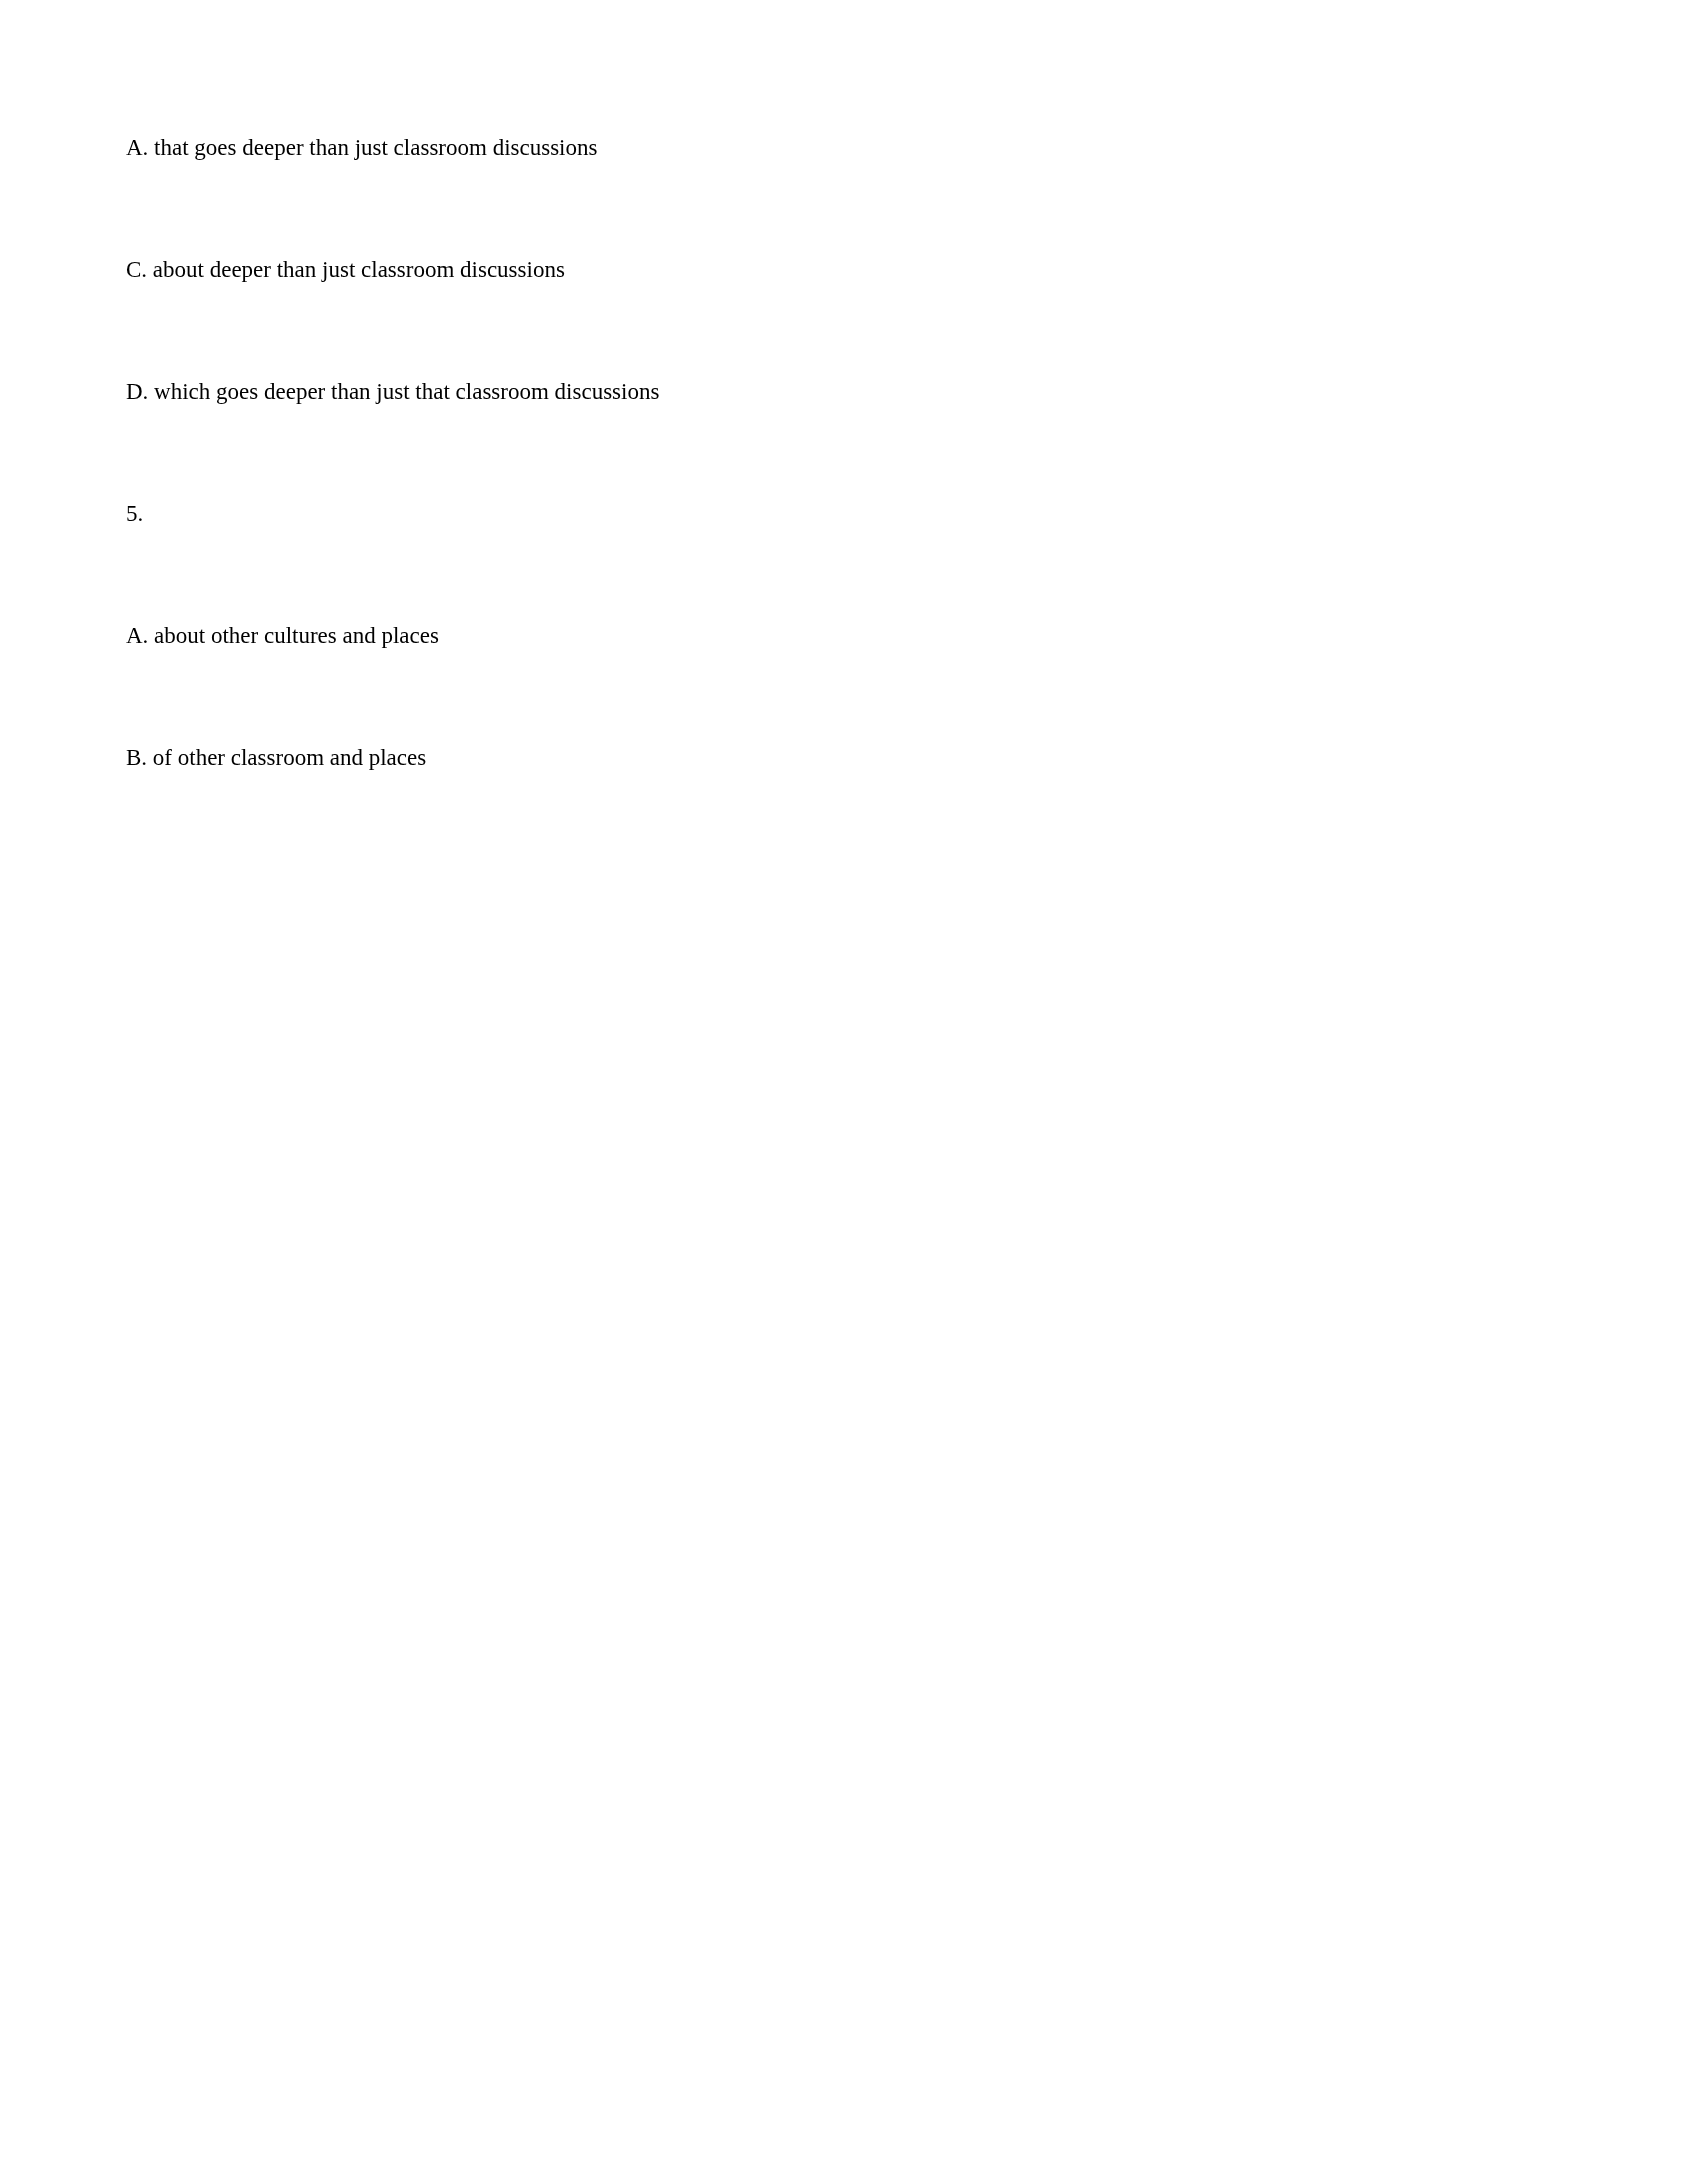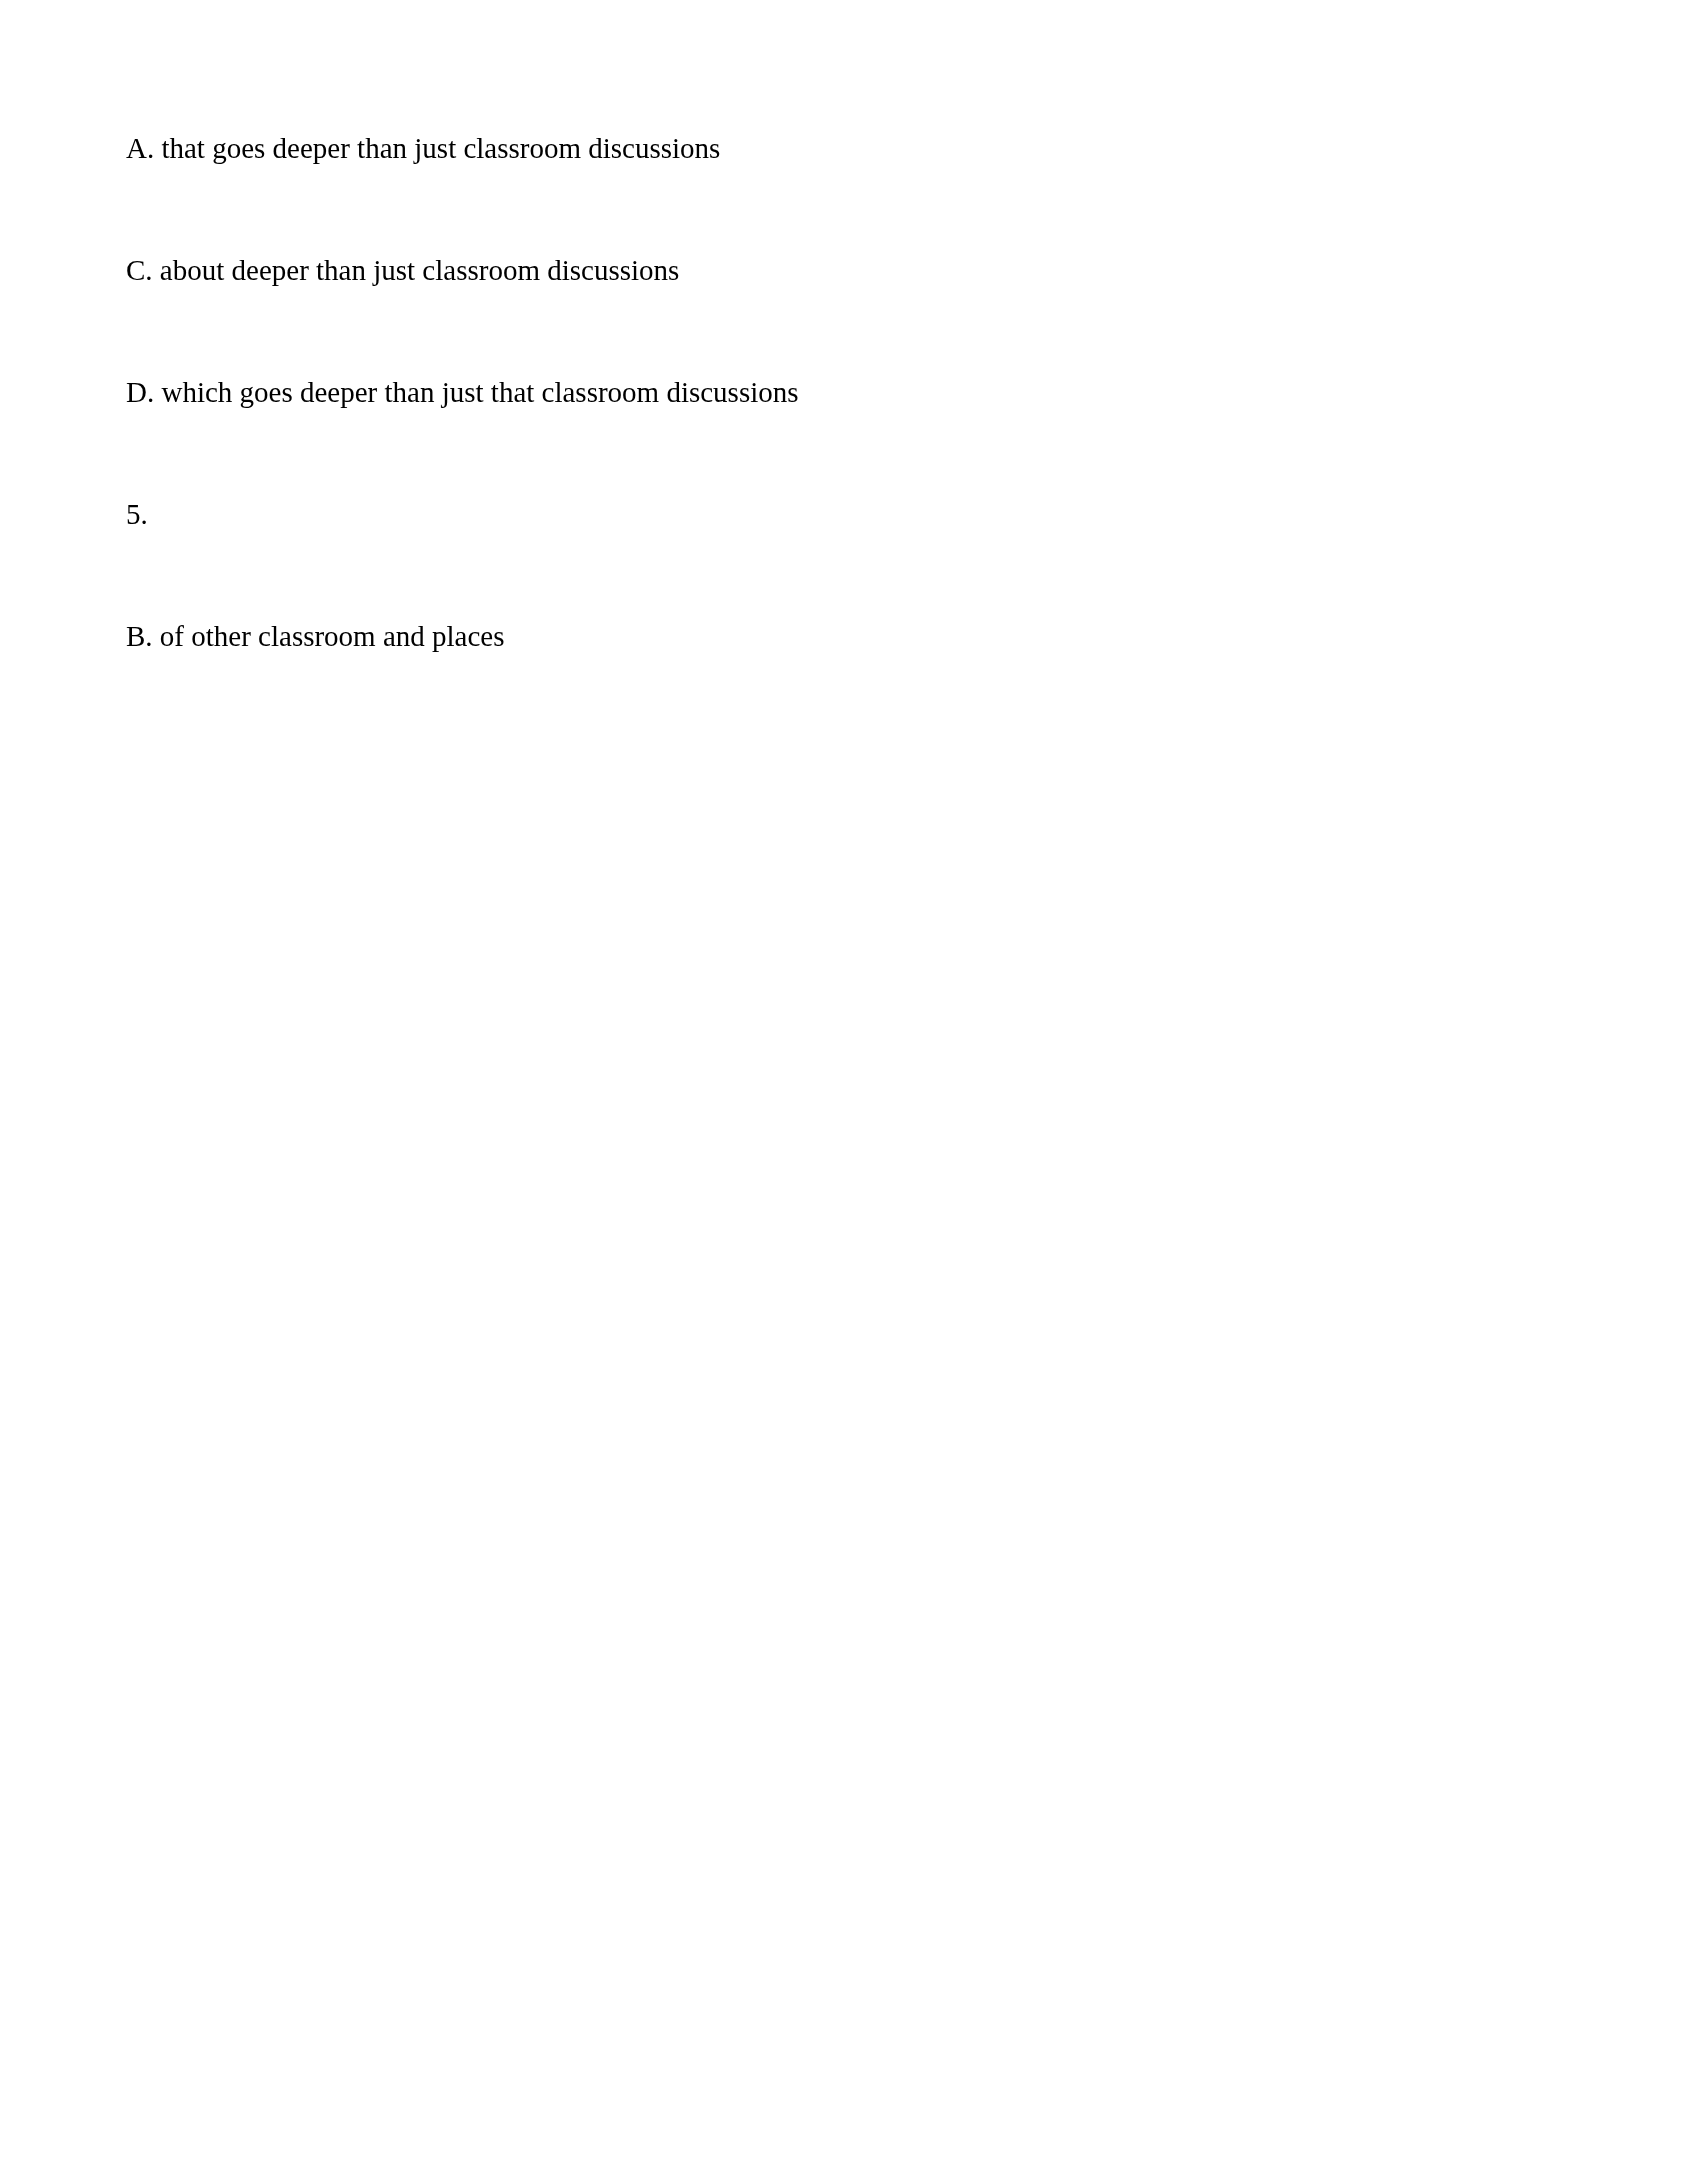--- a/index.html
+++ b/index.html
@@ -18,31 +18,32 @@
   }
   .content {
     position: absolute;
     left: 126px;
     top: 87px;
     right: 99px;
   }
   .content p {
     margin: 0;
     padding: 0;
-    font-size: 29px;
+    font-size: 23px;
     line-height: 122px;
     white-space: pre;
     letter-spacing: 0;
   }
 </style>
 </head>
 <body>
 
 <div class="page">
   <div class="content">
     <p>A. that goes deeper than just classroom discussions</p>
     <p>C. about deeper than just classroom discussions</p>
     <p>D. which goes deeper than just that classroom discussions</p>
     <p>5.</p>
+    <p>A. about other cultures and places</p>
     <p>B. of other classroom and places</p>
   </div>
 </div>
 
 
 </body></html>

